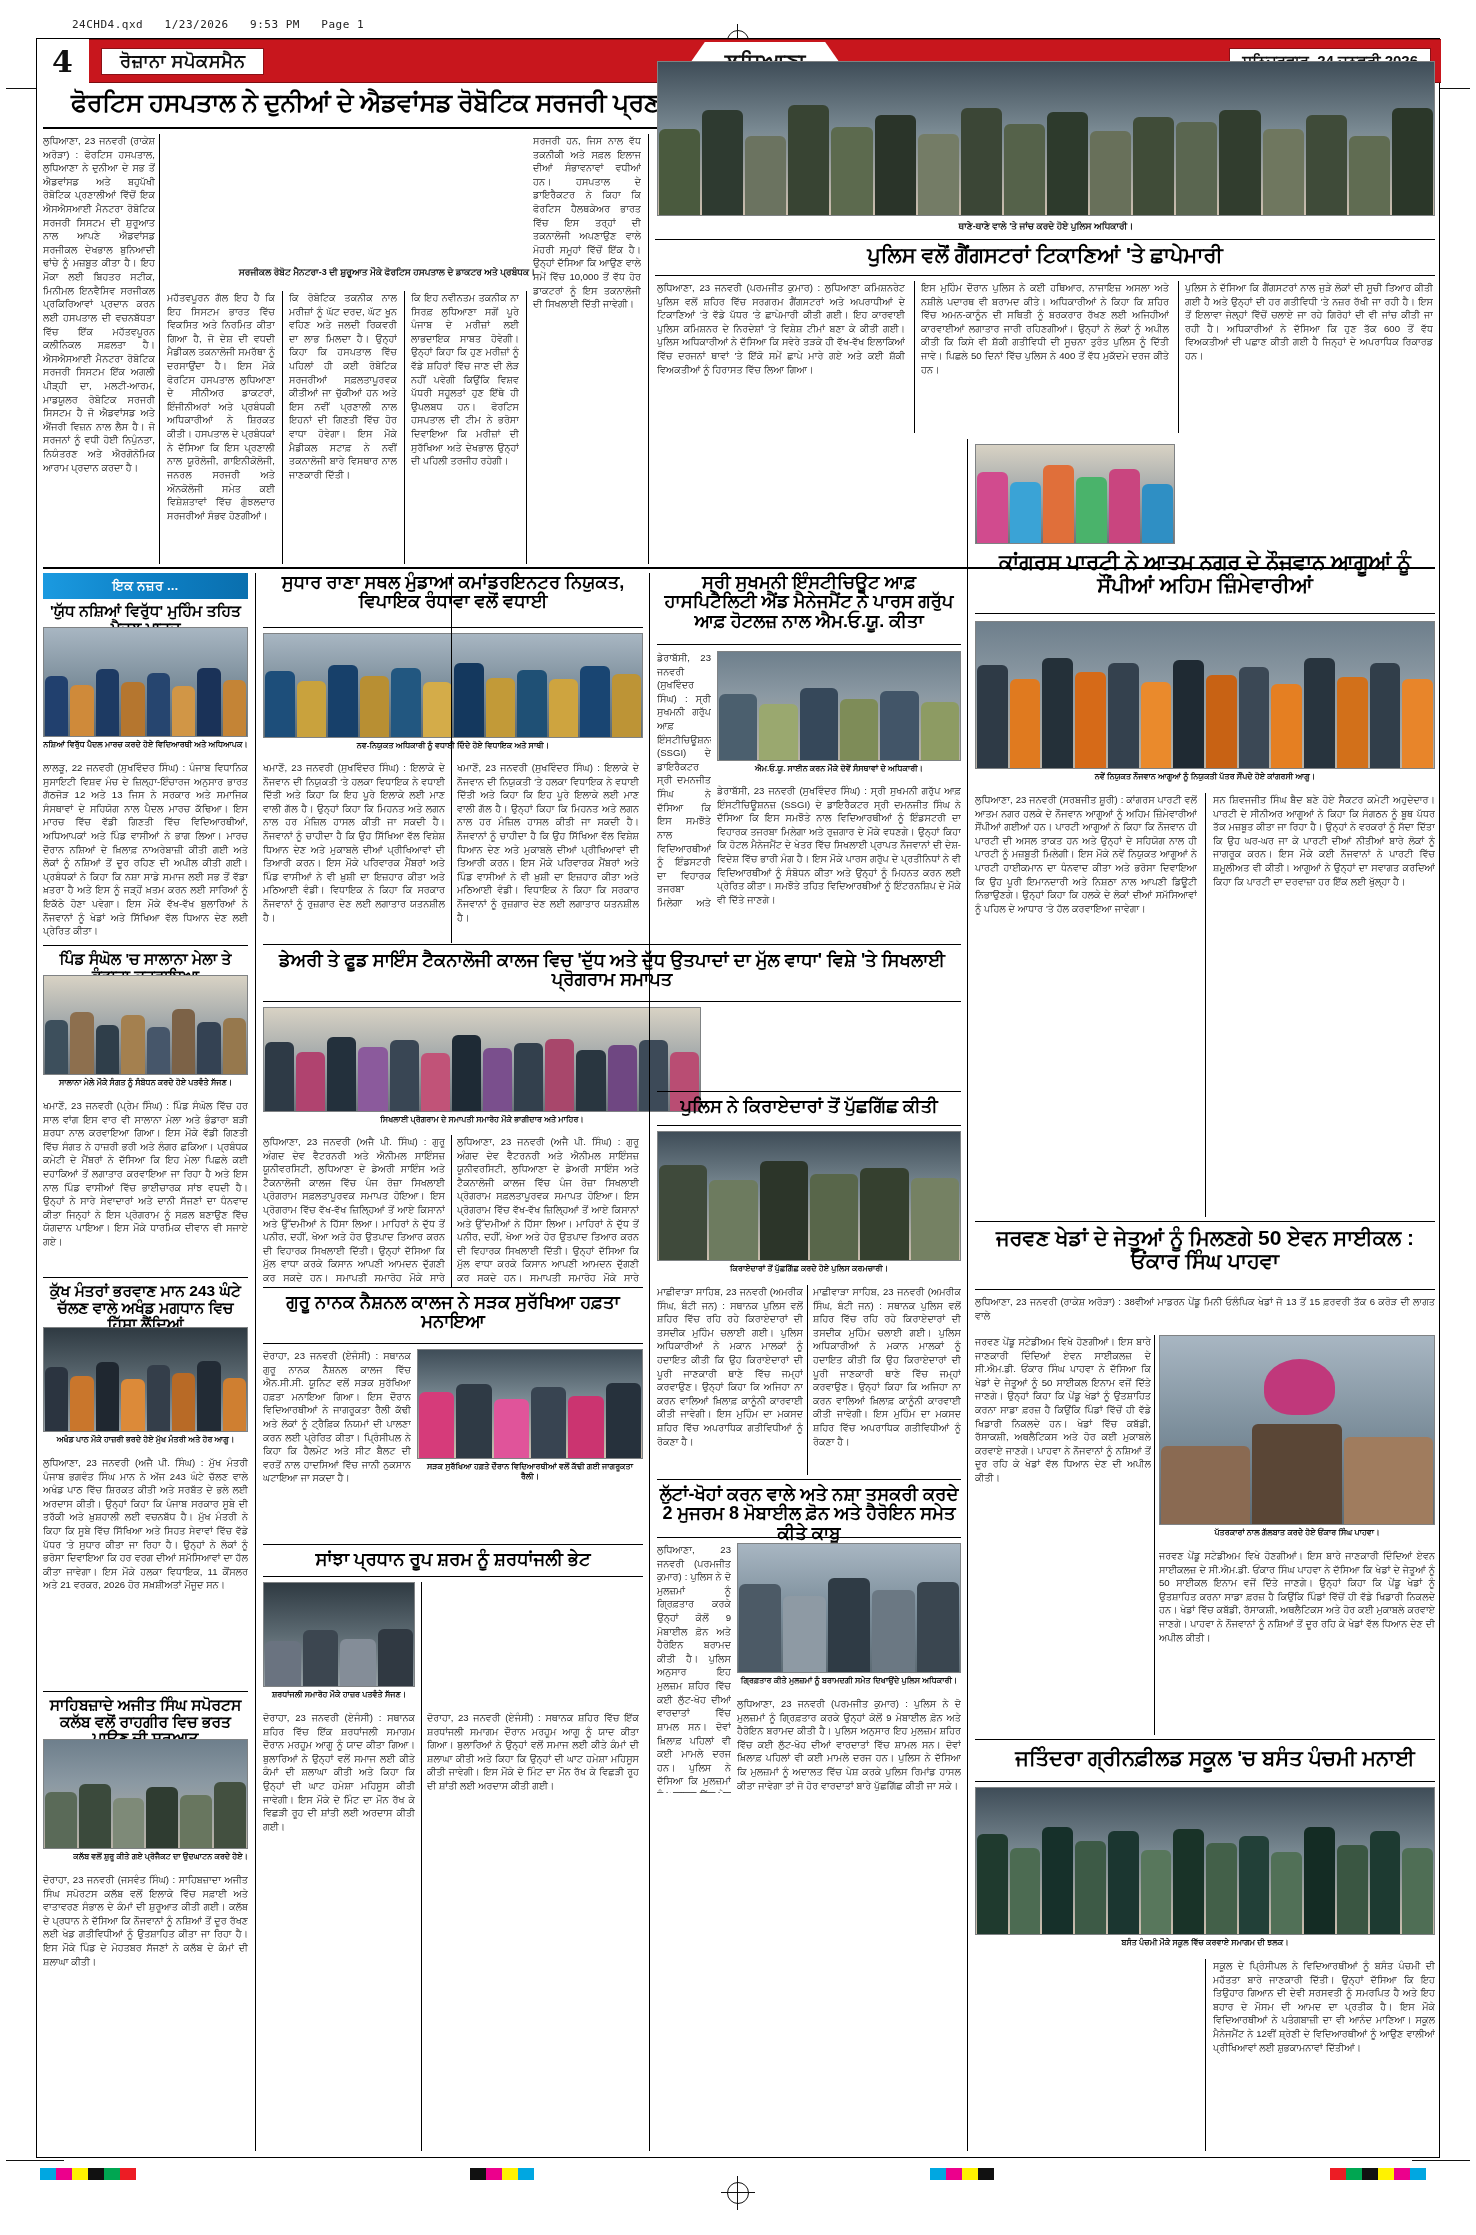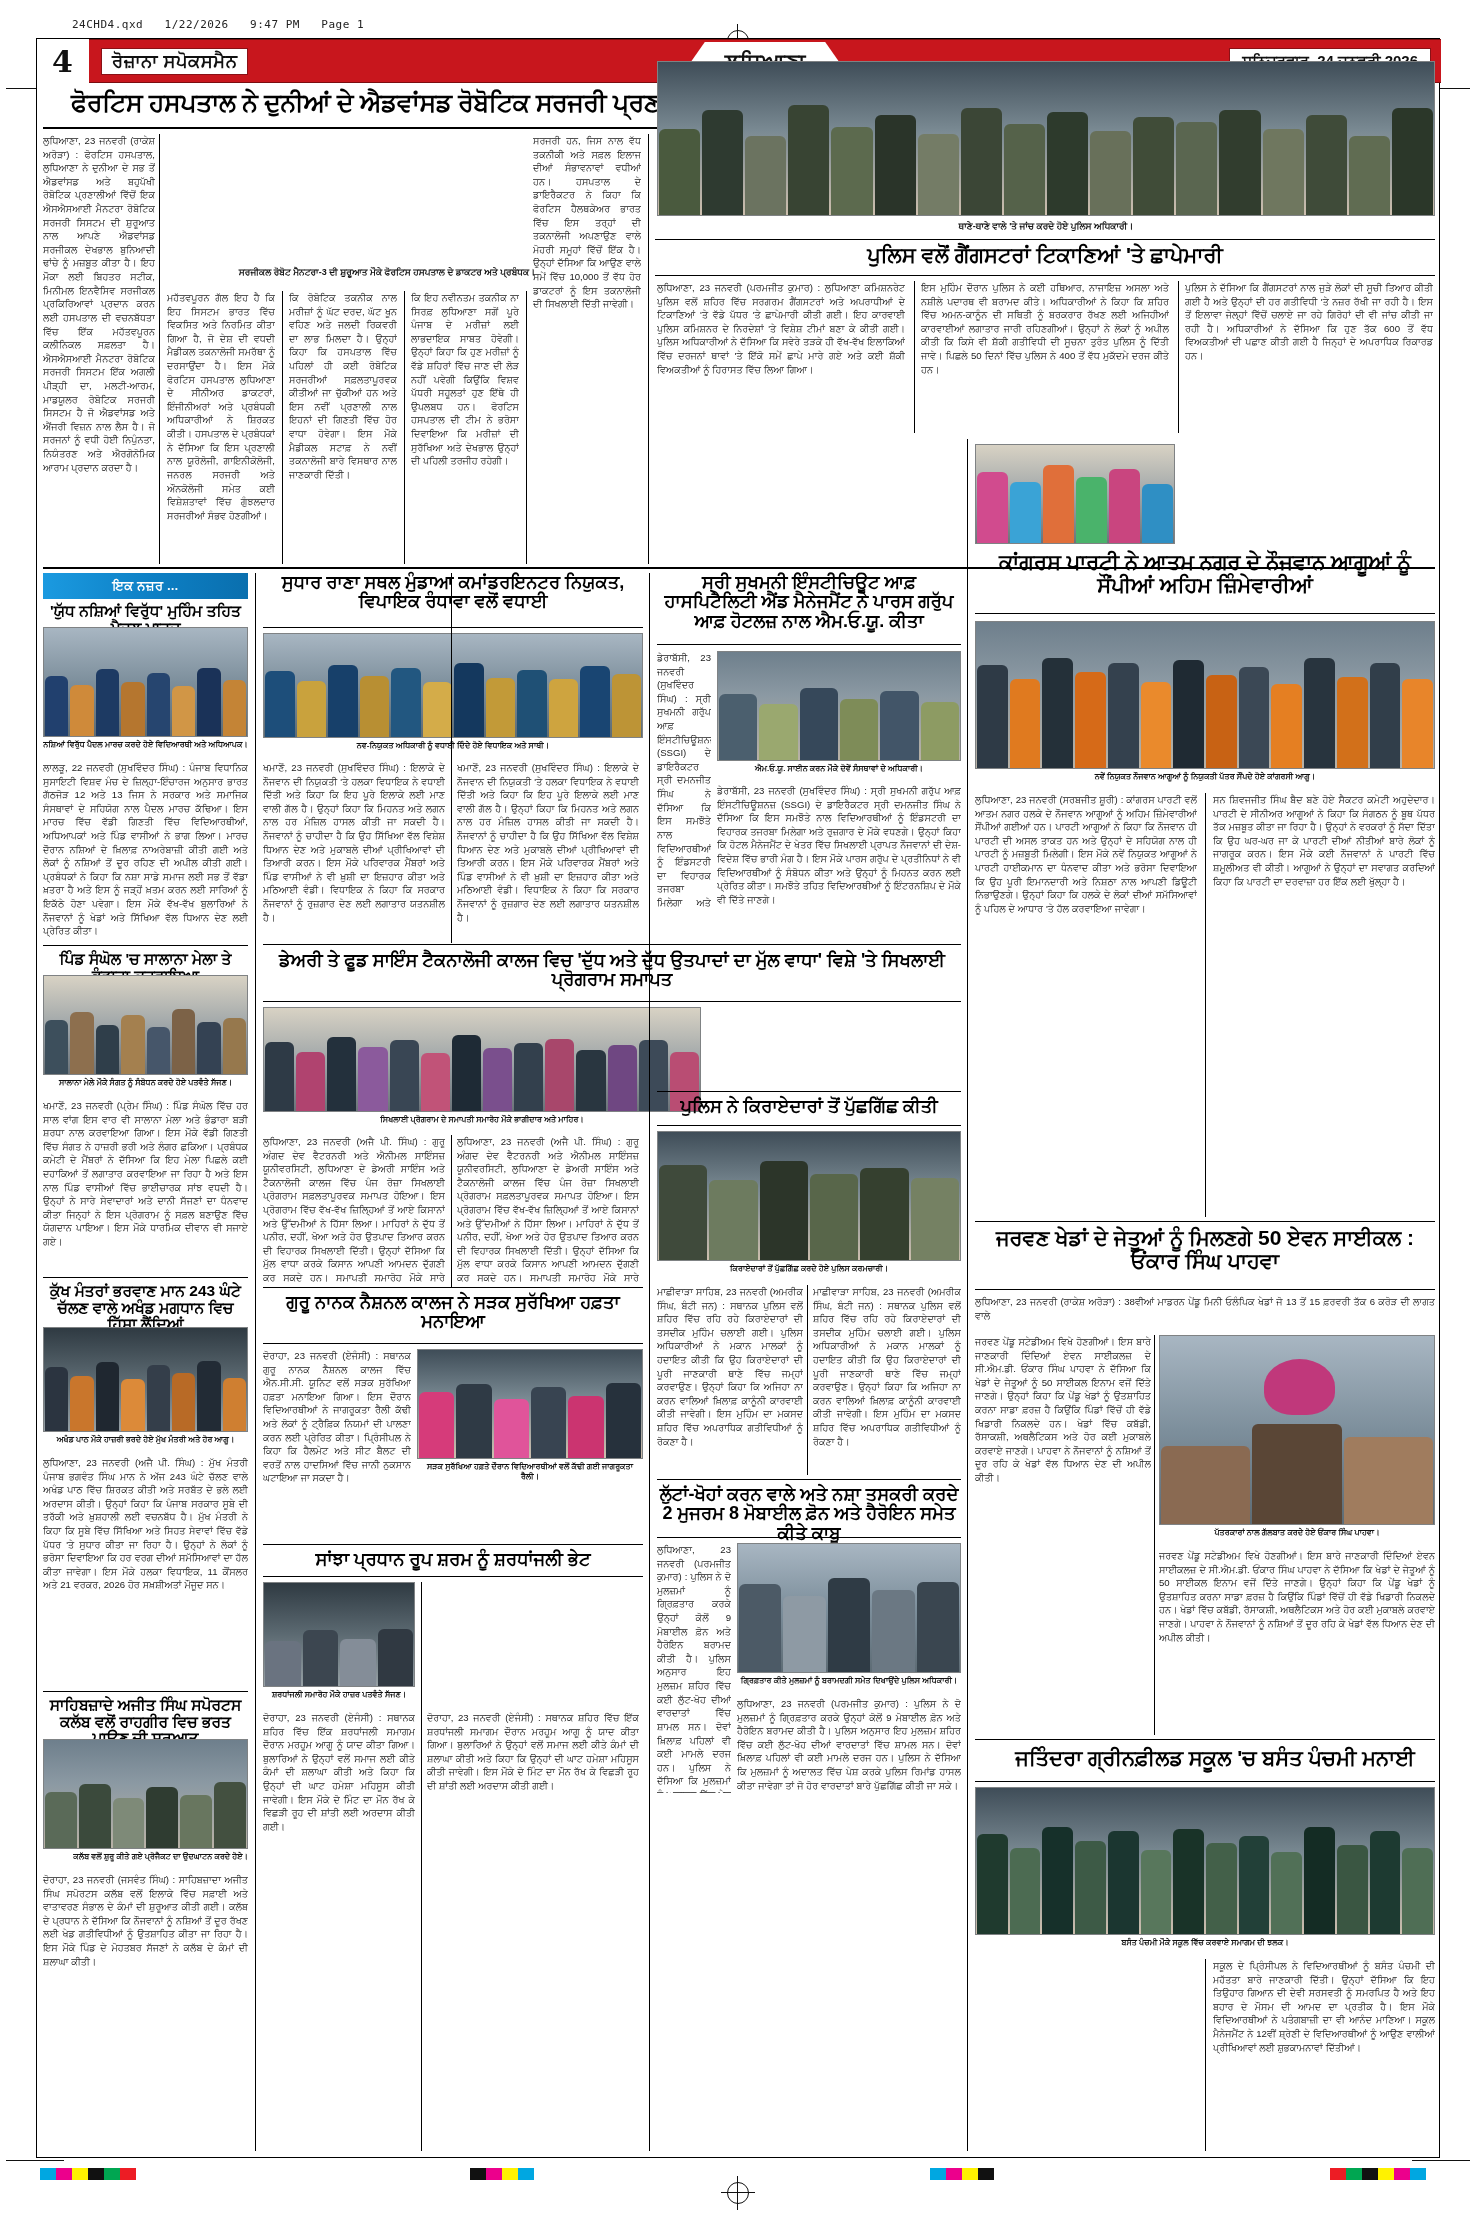--- a/index.html
+++ b/index.html
@@ -47,21 +47,21 @@
     display:flex; align-items:center; justify-content:center;
     border-right:1px solid #fff;
   }
   .mh-red{
     flex:1; background:#c8161d; position:relative;
     display:flex; align-items:center;
     border-top:1px solid #7a0d10; border-bottom:1px solid #7a0d10;
   }
   .mh-logo{
     margin-left:12px; background:#fff; color:#101010;
-    font-size:18px; font-weight:bold; padding:2px 10px;
+    font-size:18px; font-weight:bold; padding:2px 18px;
     border:1px solid #8a1116; letter-spacing:0.5px;
     font-family:"Liberation Sans", sans-serif;
   }
   .mh-center{
     position:absolute; left:50%; transform:translateX(-50%);
     top:2px; height:40px; background:#fff;
     padding:0 34px; display:flex; align-items:center; justify-content:center;
     font-size:22px; font-weight:bold; color:#101010;
     font-family:"Liberation Sans", sans-serif;
     clip-path: polygon(14px 0, calc(100% - 14px) 0, 100% 50%, calc(100% - 14px) 100%, 14px 100%, 0 50%);
@@ -131,21 +131,21 @@
           display:flex; align-items:flex-end; }
   .crowd i{ display:block; flex:1; margin:0 1px; border-radius:6px 6px 0 0; }
 
   
   .colorbar{ position:absolute; display:flex; height:12px; }
   .colorbar i{ display:block; width:16px; height:12px; }
 </style>
 </head>
 <body>
 
-<div class="printinfo">24CHD4.qxd   1/22/2026   9:47 PM   Page 1</div>
+<div class="printinfo">24CHD4.qxd   1/23/2026   9:53 PM   Page 1</div>
 <div class="regmark" style="left:721px; top:24px;">
     <span class="circ"></span>
   </div>
 <div class="regmark" style="left:721px; top:2176px;">
     <span class="circ"></span>
   </div>
 <div class="croptick" style="left:6px; top:88px; width:58px; height:1px;"></div>
 <div class="croptick" style="left:1412px; top:88px; width:58px; height:1px;"></div>
 <div class="croptick" style="left:6px; top:2160px; width:58px; height:1px;"></div>
 <div class="croptick" style="left:1412px; top:2160px; width:58px; height:1px;"></div>

